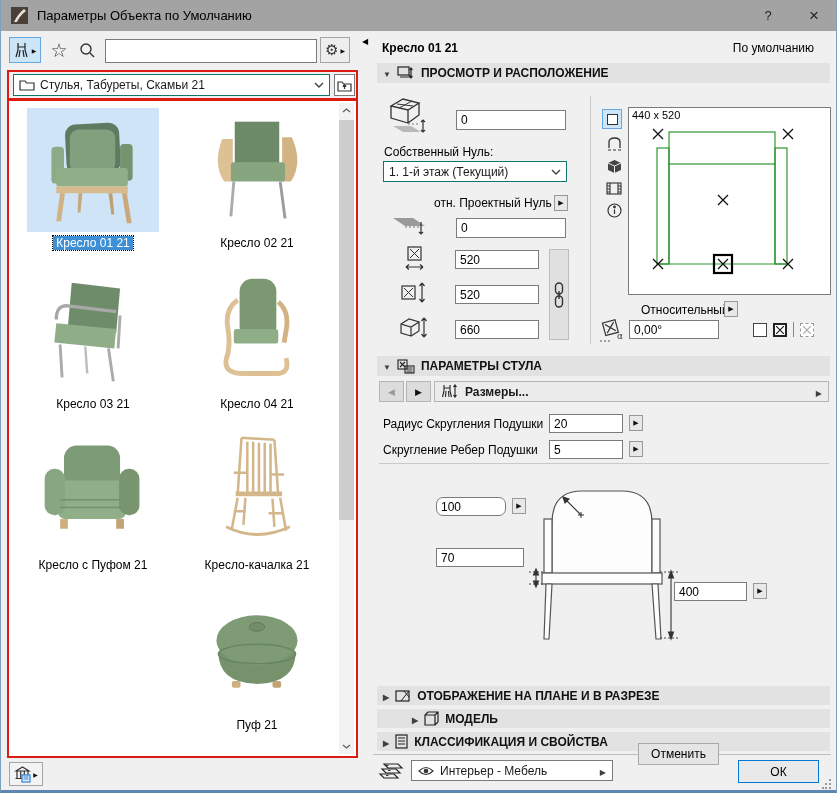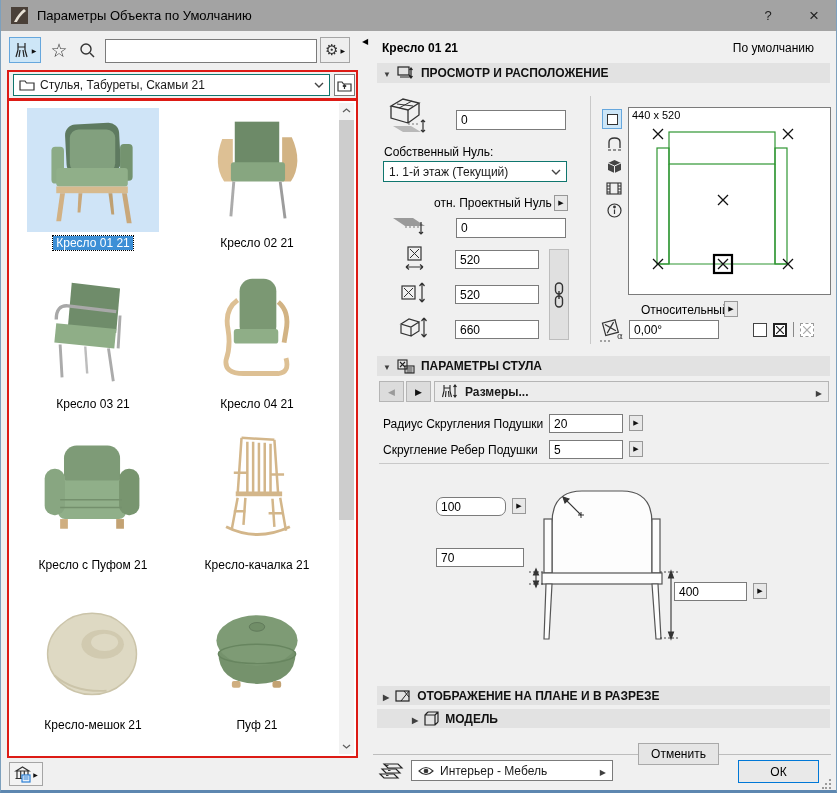--- a/index.html
+++ b/index.html
@@ -208,32 +208,20 @@
             <path d="M38 62 h48" stroke-width="5"></path>
             <path d="M40 66 L34 98 M84 66 L90 100 M48 66 L46 94 M76 67 L78 96"></path>
             <path d="M28 96 Q60 112 94 96" stroke-width="3"></path>
             <path d="M36 80 h12 M72 82 h14"></path>
           </g>
         </svg>
       </div>
       <span class="cell-label">Кресло-качалка 21</span>
     </div>
 
-    <div class="cell" style="left:18px;top:489px;">
-      <div class="thumb">
-        <svg width="116" height="116" viewBox="0 0 120 120">
-          <ellipse cx="59" cy="62" rx="46" ry="42" fill="#ded9c3"></ellipse>
-          <ellipse cx="59" cy="62" rx="46" ry="42" fill="none" stroke="#cbc4a9" stroke-width="1.5"></ellipse>
-          <ellipse cx="70" cy="52" rx="22" ry="15" fill="#d1cab0"></ellipse>
-          <ellipse cx="72" cy="50" rx="14" ry="9" fill="#ded9c3"></ellipse>
-          <path d="M20 84 Q40 102 74 100" fill="none" stroke="#cbc4a9" stroke-width="2"></path>
-        </svg>
-      </div>
-      <span class="cell-label">Кресло-мешок 21</span>
-    </div>
     <div class="cell" style="left:182px;top:489px;">
       <div class="thumb">
         <svg width="116" height="116" viewBox="0 0 120 120">
           <path d="M20 60 Q20 92 60 93 Q100 92 100 60 L96 58 L24 58 Z" fill="#75926c"></path>
           <ellipse cx="60" cy="48" rx="42" ry="26" fill="#7e9b75"></ellipse>
           <ellipse cx="60" cy="62" rx="40" ry="10" fill="none" stroke="#67855f" stroke-width="1.5"></ellipse>
           <ellipse cx="60" cy="34" rx="8" ry="4.5" fill="#718e68" stroke="#60795a" stroke-width="1"></ellipse>
           <rect x="34" y="90" width="9" height="7" rx="2" fill="#cfae80"></rect>
           <rect x="76" y="90" width="9" height="7" rx="2" fill="#c3a273"></rect>
         </svg>
@@ -530,20 +518,30 @@
   </div>
   <div class="hdr" style="top:709px;height:19px;padding-left:35px;">
     <span class="arr-right-s"></span>
     <span class="icon">
       <svg width="15" height="15" viewBox="0 0 15 15" fill="none" stroke="#222" stroke-width="1.2">
           <path d="M4 1 h10 v10 M4 1 L1 4 v10 h10 l3 -3 M1 4 h10 v10 M11 4 l3 -3"></path>
         </svg>
     </span>
     <span>МОДЕЛЬ</span>
   </div>
+  <div class="hdr" style="top:732px;height:19px;">
+    <span class="arr-right-s"></span>
+    <span class="icon">
+      <svg width="13" height="15" viewBox="0 0 13 15" fill="none" stroke="#222" stroke-width="1.2">
+          <rect x="1" y="1" width="11" height="13"></rect>
+          <path d="M3 4 h7 M3 7 h7 M3 10 h7" stroke-width="1"></path>
+        </svg>
+    </span>
+    <span>КЛАССИФИКАЦИЯ И СВОЙСТВА</span>
+  </div>
 
   <div class="hline" style="left:372px;top:754px;width:458px;background:#bdbdbd;"></div>
 
   <span class="abs icon" style="left:377px;top:760px;">
     <svg width="28" height="22" viewBox="0 0 28 22" fill="none" stroke="#222" stroke-width="1.2">
         <polygon points="6,4 20,4 24,8 10,8"></polygon>
         <polygon points="4,9 18,9 22,13 8,13"></polygon>
         <polygon points="2,14 16,14 20,18 6,18"></polygon>
         <path d="M8 5.5 l2.5 0 M10 10.5 l2.5 0 M8 15.5 l2.5 0" stroke-width="0.9"></path>
       </svg>

